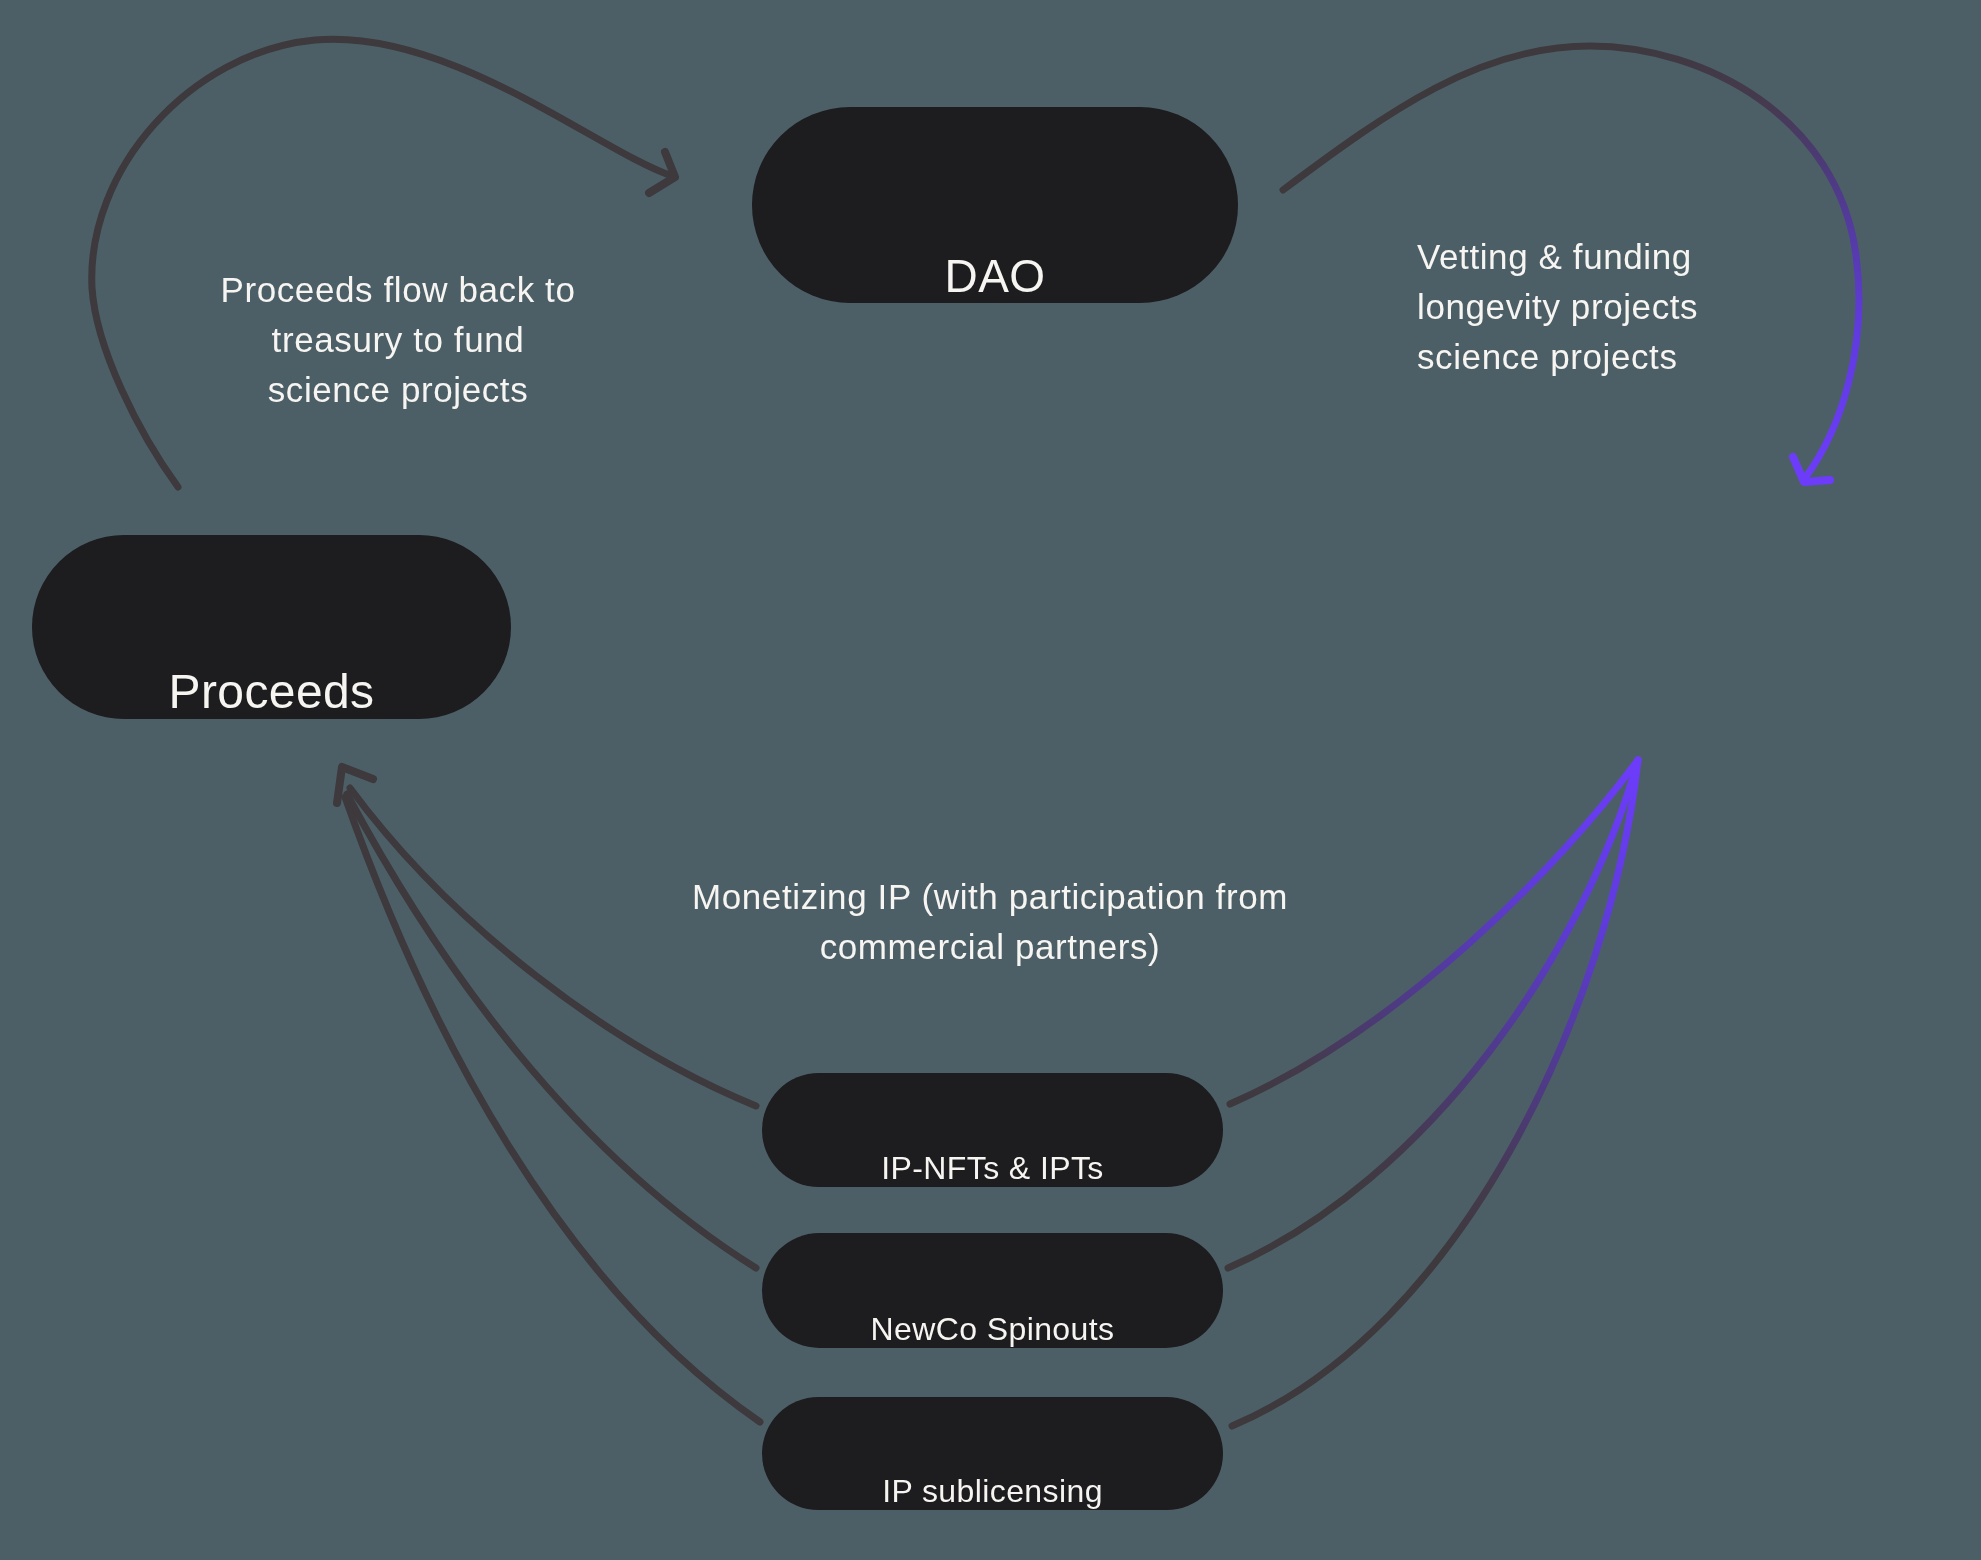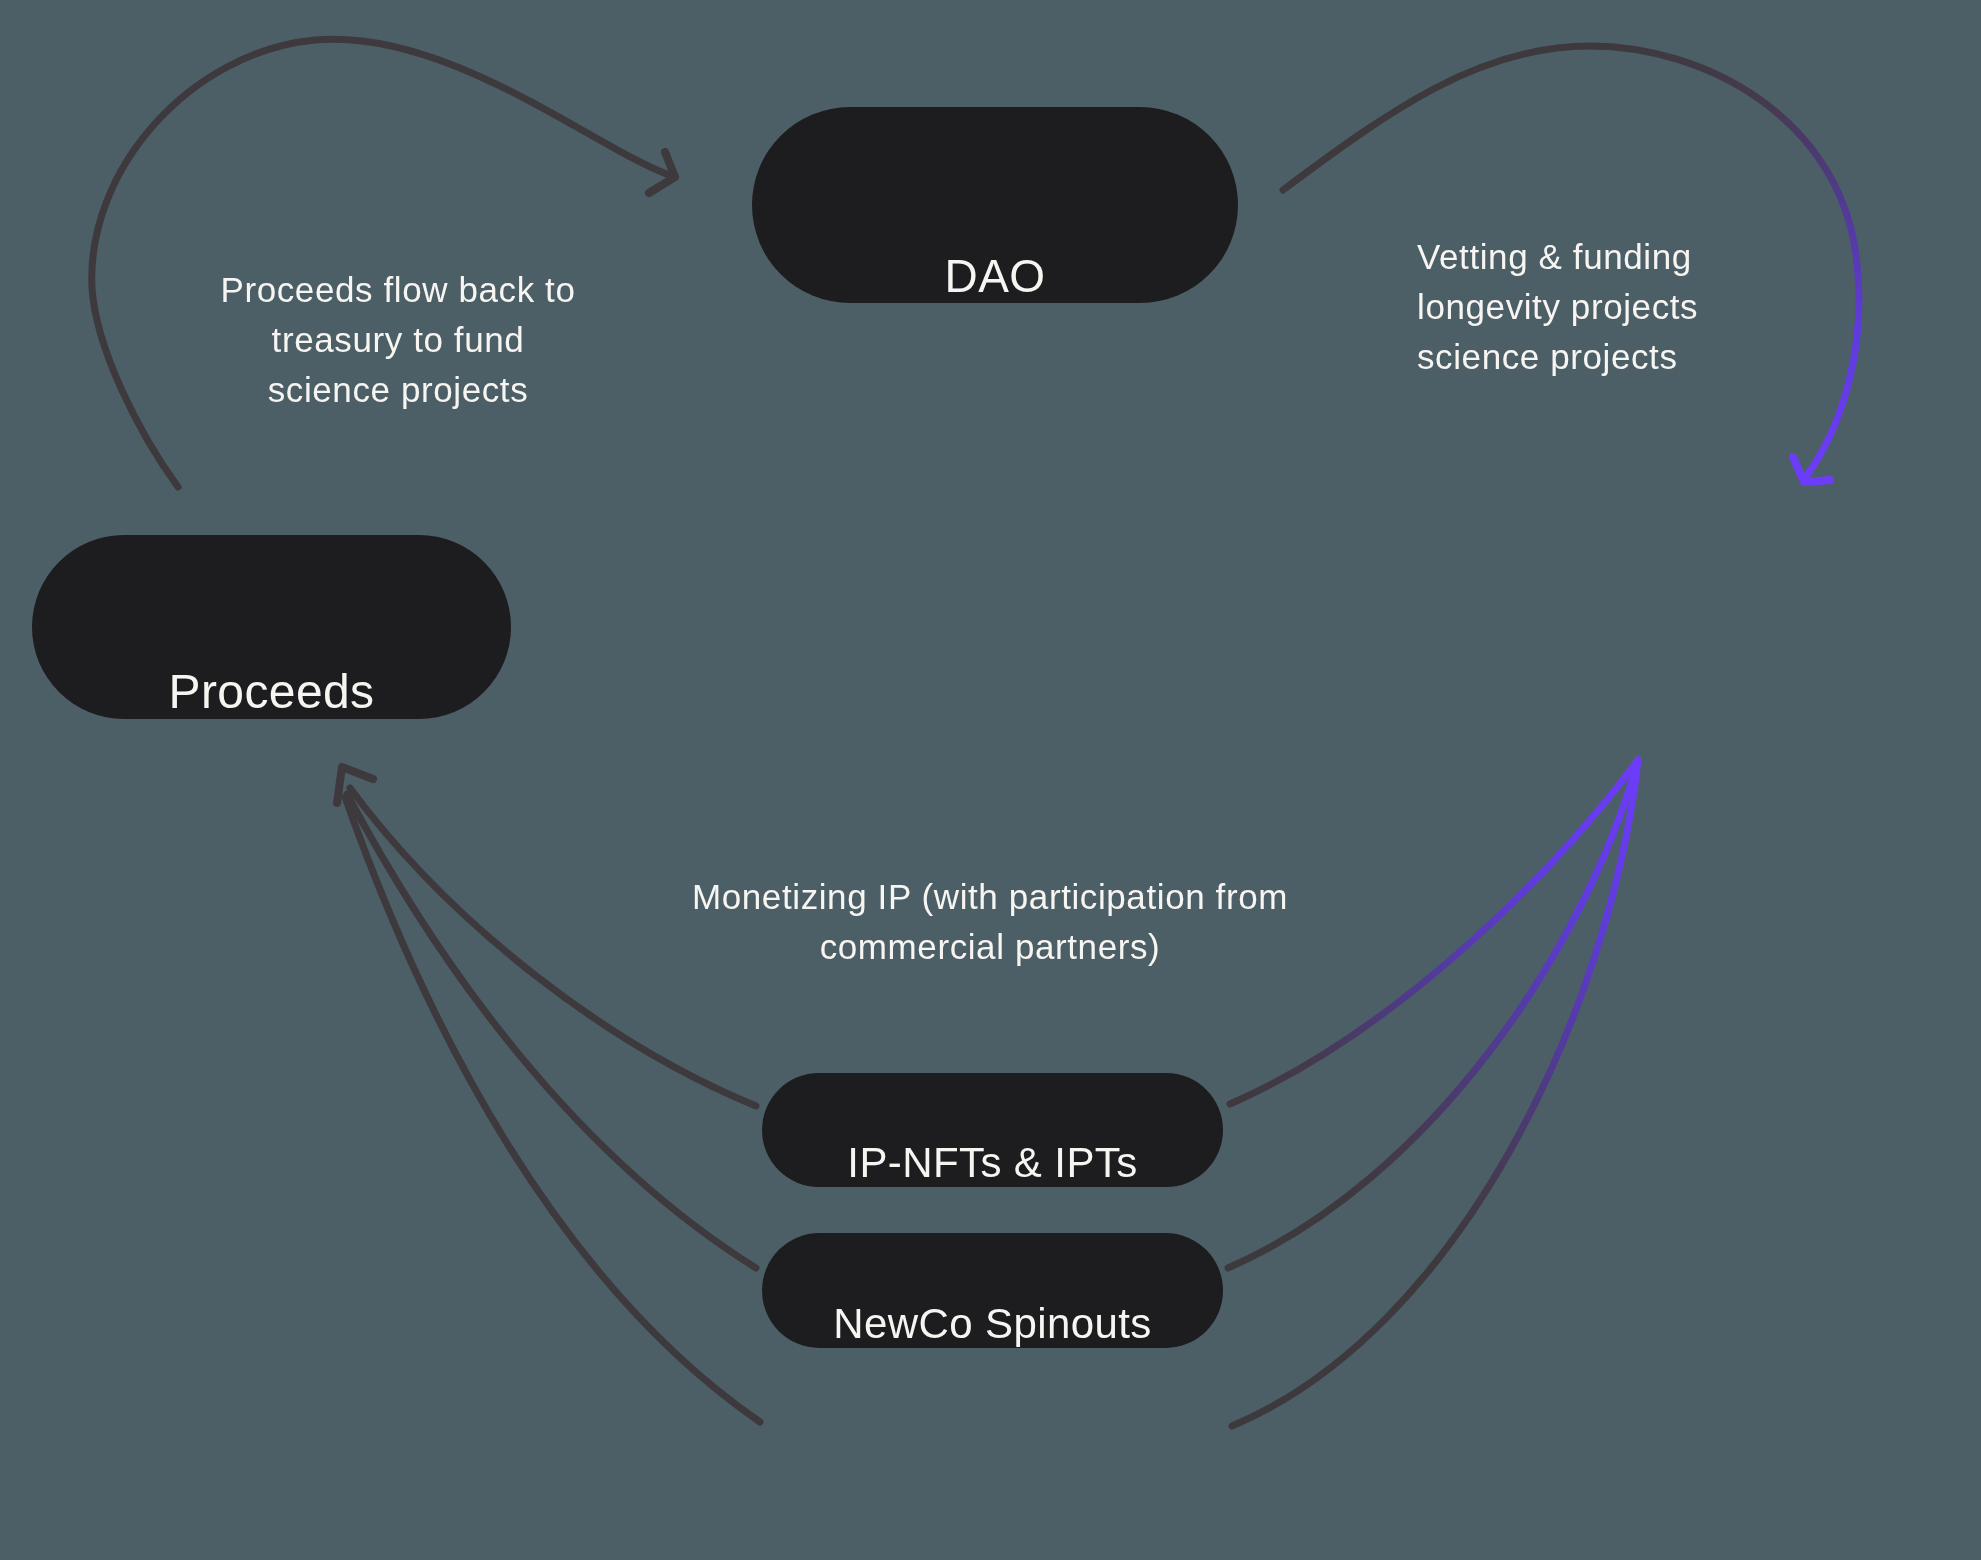--- a/index.html
+++ b/index.html
@@ -21,21 +21,21 @@
   .pill-proceeds{left:32px;top:535px;width:479px;height:184px;font-size:48px;}
   .pill-research{
     left:1462px;top:518px;width:488px;height:227px;font-size:46px;
     background:var(--research);
     box-shadow:0 0 55px 12px rgba(113,62,255,.45), 0 0 18px 2px rgba(130,85,255,.55);
   }
   .pill-research::before{
     content:"";position:absolute;inset:9px;border-radius:999px;
     border:6px solid rgba(255,255,255,.16);filter:blur(3px);pointer-events:none;
   }
-  .pill-small{left:762px;top:1073px;width:461px;height:114px;font-size:42px;}
+  .pill-small{left:762px;top:1073px;width:461px;height:114px;font-size:32px;}
   .pill-newco{top:1233px;height:115px;}
   .pill-subl{top:1397px;height:113px;}
   .note{
     position:absolute;font-size:35px;line-height:50px;font-weight:400;
     color:var(--text);letter-spacing:0.6px;
   }
   .note span{display:block;}
   .note-proceeds{left:148px;top:232px;width:500px;text-align:center;margin-top:33px;}
   .note-vetting{left:1417px;top:232px;text-align:left;}
   .note-monetizing{left:540px;top:872px;width:900px;text-align:center;}
@@ -87,20 +87,23 @@
 
 
   <div class="pill pill-small">
     <span>IP-NFTs &amp; IPTs</span>
   </div>
 
   <div class="pill pill-small pill-newco">
     <span>NewCo Spinouts</span>
   </div>
 
+  <div class="pill pill-small pill-subl">
+    <span>IP sublicensing</span>
+  </div>
 
   <div class="note note-proceeds">
     <span>Proceeds flow back to</span>
     <span>treasury to fund</span>
     <span>science projects</span>
   </div>
 
   <div class="note note-vetting">
     <span>Vetting &amp; funding</span>
     <span>longevity projects</span>

